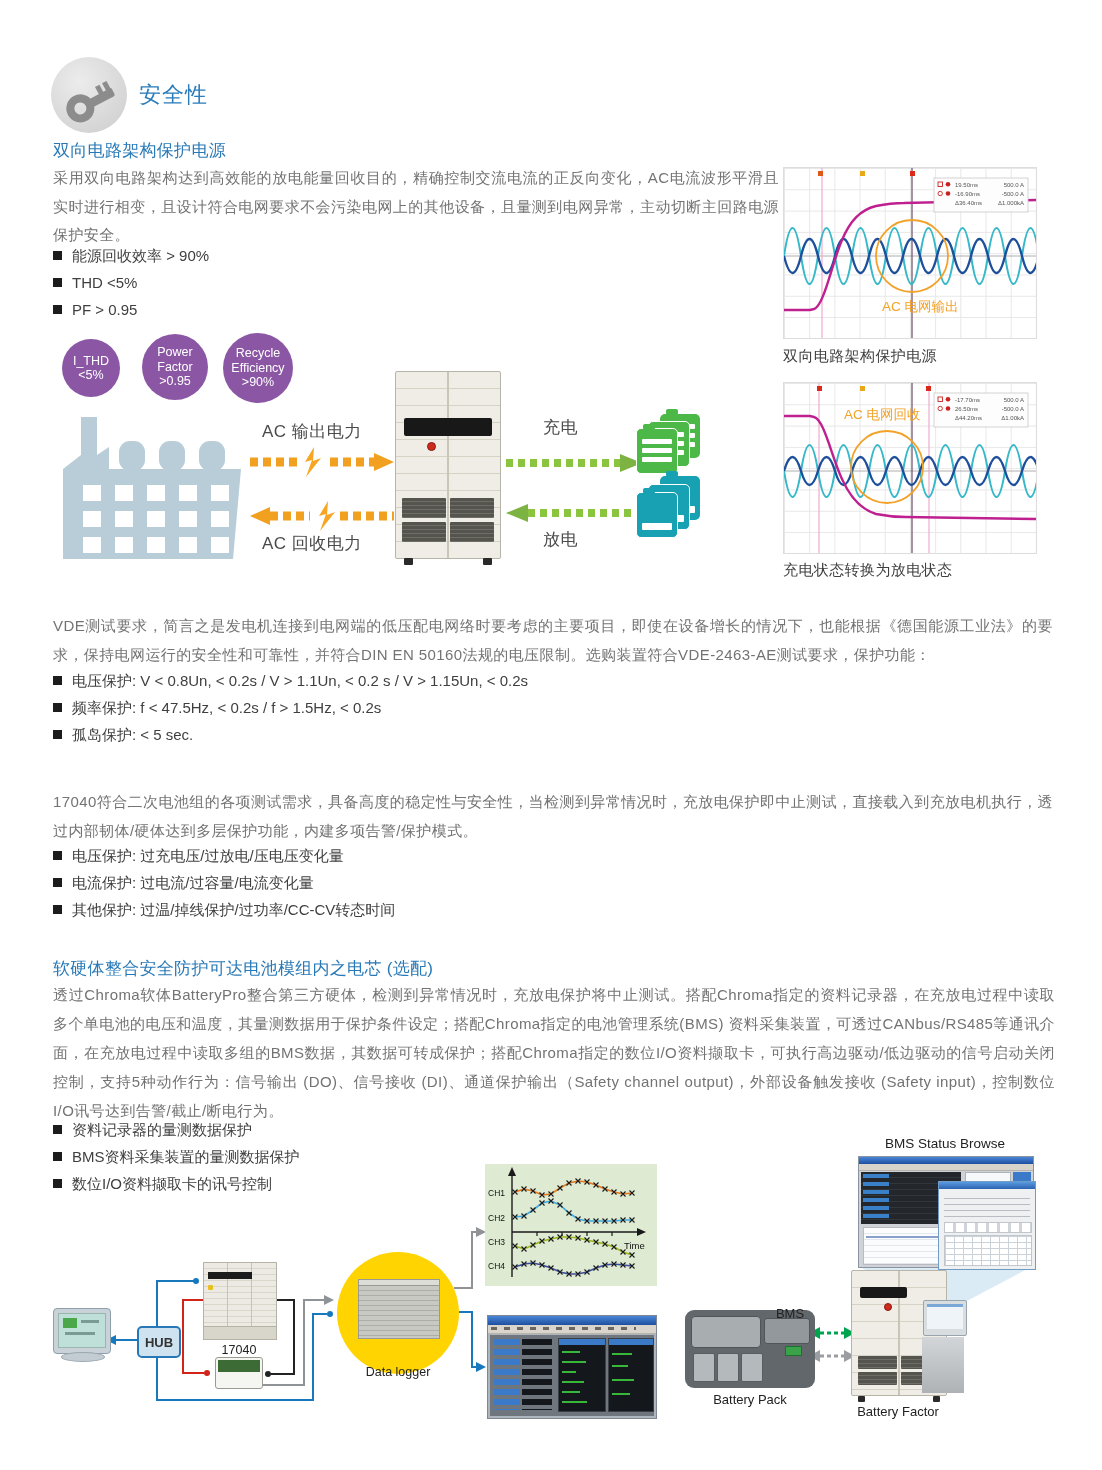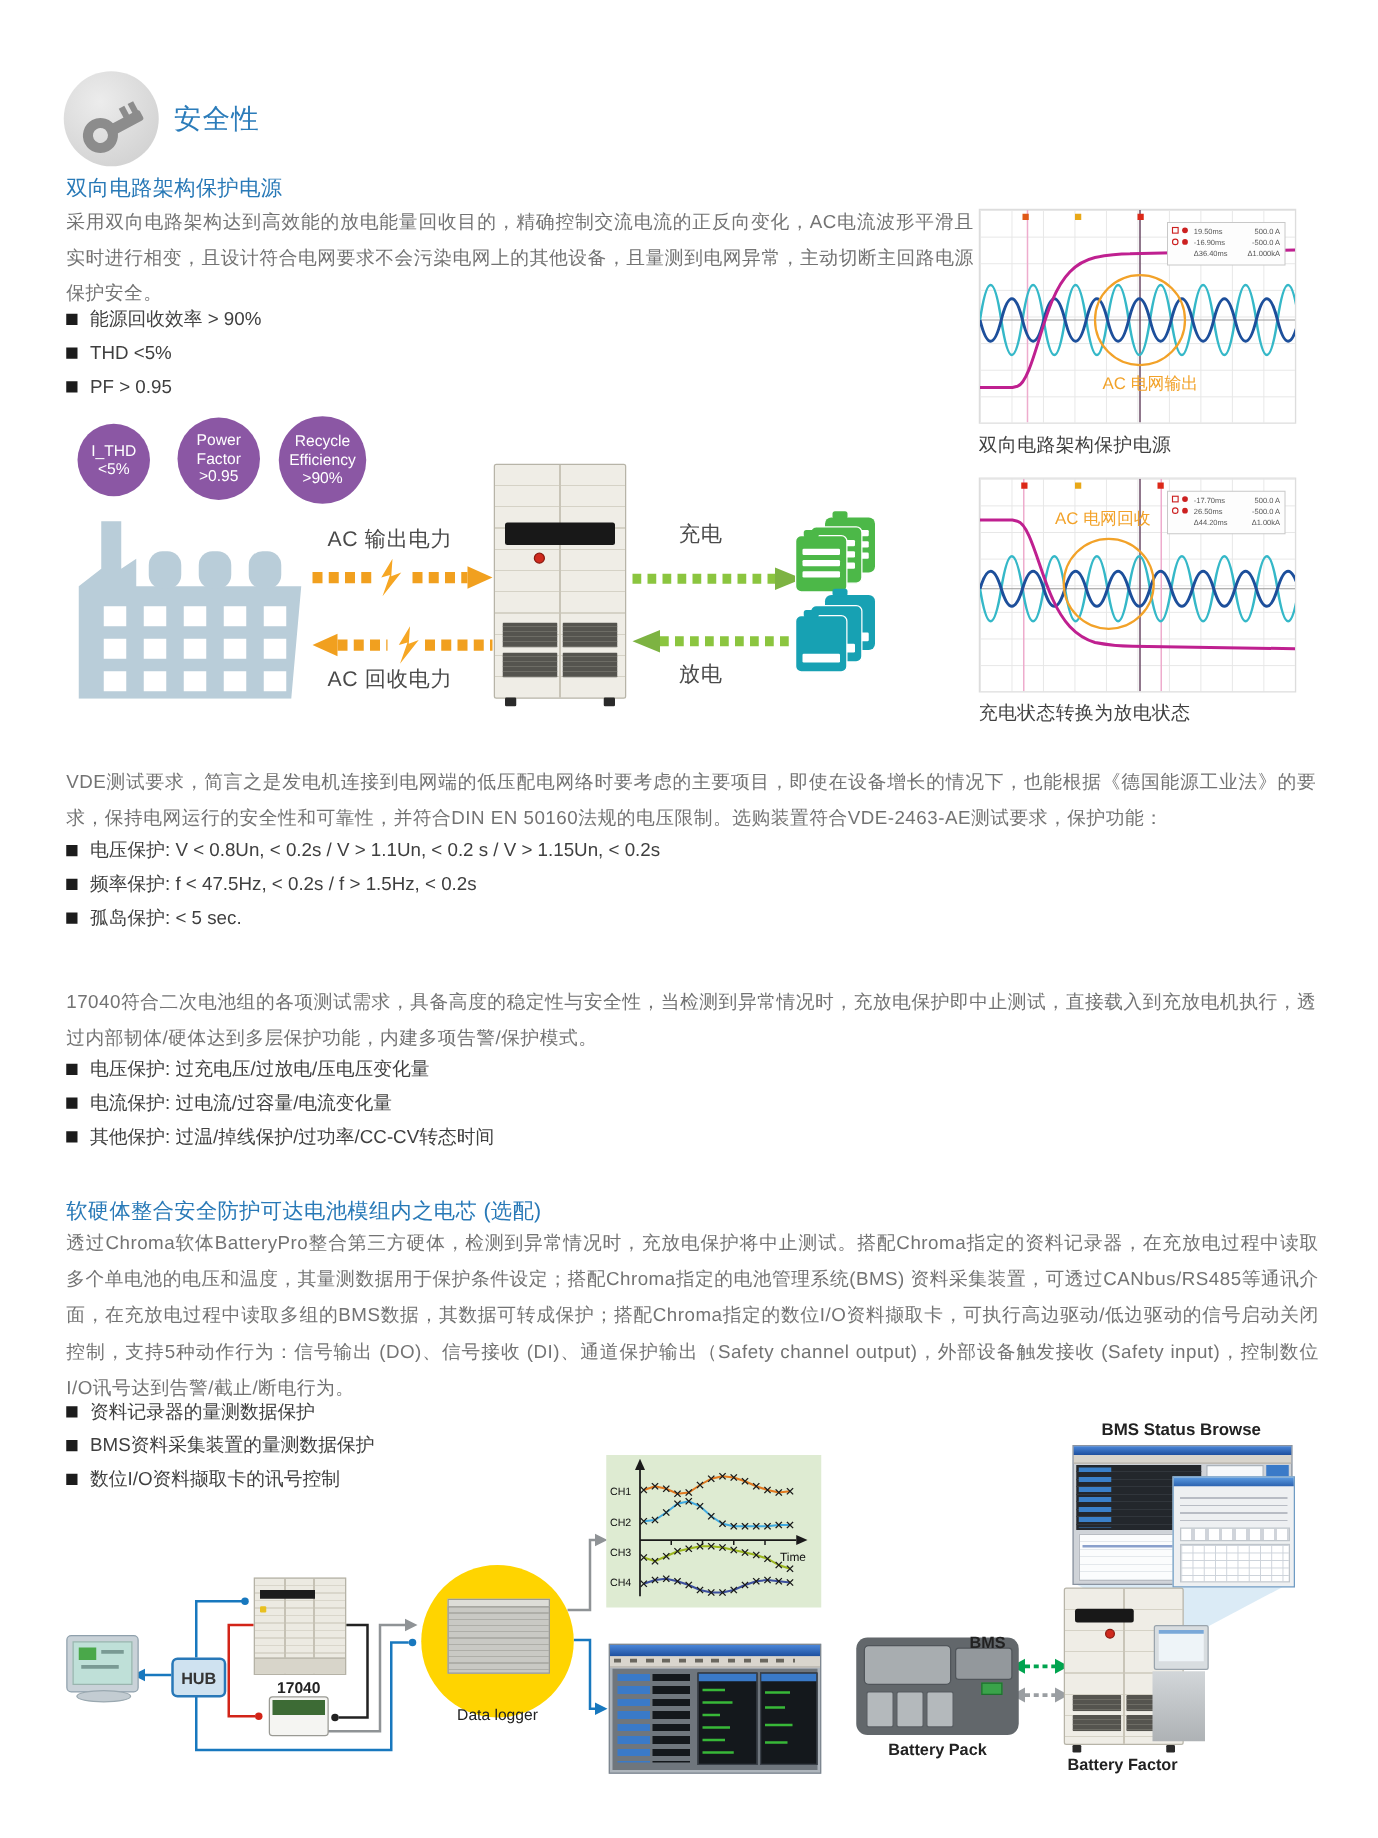--- a/index.html
+++ b/index.html
@@ -50,21 +50,21 @@
   .scope{width:252px;height:170px;background:#fff;border:1px solid #ddd;
     background-image:linear-gradient(to right,#e7e7e7 1px,transparent 1px),
       linear-gradient(to bottom,#e7e7e7 1px,transparent 1px);
     background-size:25.2px 21.3px;}
   .caption{font-size:15px;color:#3f3f3f;letter-spacing:.4px;}
 
   
   .hub{left:137px;top:1326px;width:40px;height:28px;background:#cfe2f0;border:2px solid #2878b8;
     border-radius:5px;display:flex;align-items:center;justify-content:center;
     font-size:13px;font-weight:bold;color:#333;}
-  .small-label{font-size:12.5px;color:#222;text-align:center;font-weight:bold;}
+  .small-label{font-size:12.5px;color:#222;text-align:center;}
   .chart-box{left:485px;top:1164px;width:172px;height:122px;background:#deebd2;}
 
   
   .sw{left:487px;top:1315px;width:168px;height:102px;background:#aeb5bc;border:1px solid #7e8791;}
   .sw .title{height:9px;background:linear-gradient(#4a86d8,#1e4f9e);}
   .sw .menu{height:8px;background:#d9d5cd;border-bottom:1px solid #b8b4ac;position:relative;}
   .sw .menu:before{content:"";position:absolute;left:3px;top:2px;right:20px;height:3px;
     background:repeating-linear-gradient(90deg,#6a675f 0 6px,transparent 6px 13px);}
   .sw .bodyp{position:absolute;left:2px;top:19px;right:2px;bottom:2px;background:#6f767d;}
   .sw .labels{position:absolute;left:4px;top:4px;width:26px;bottom:6px;

